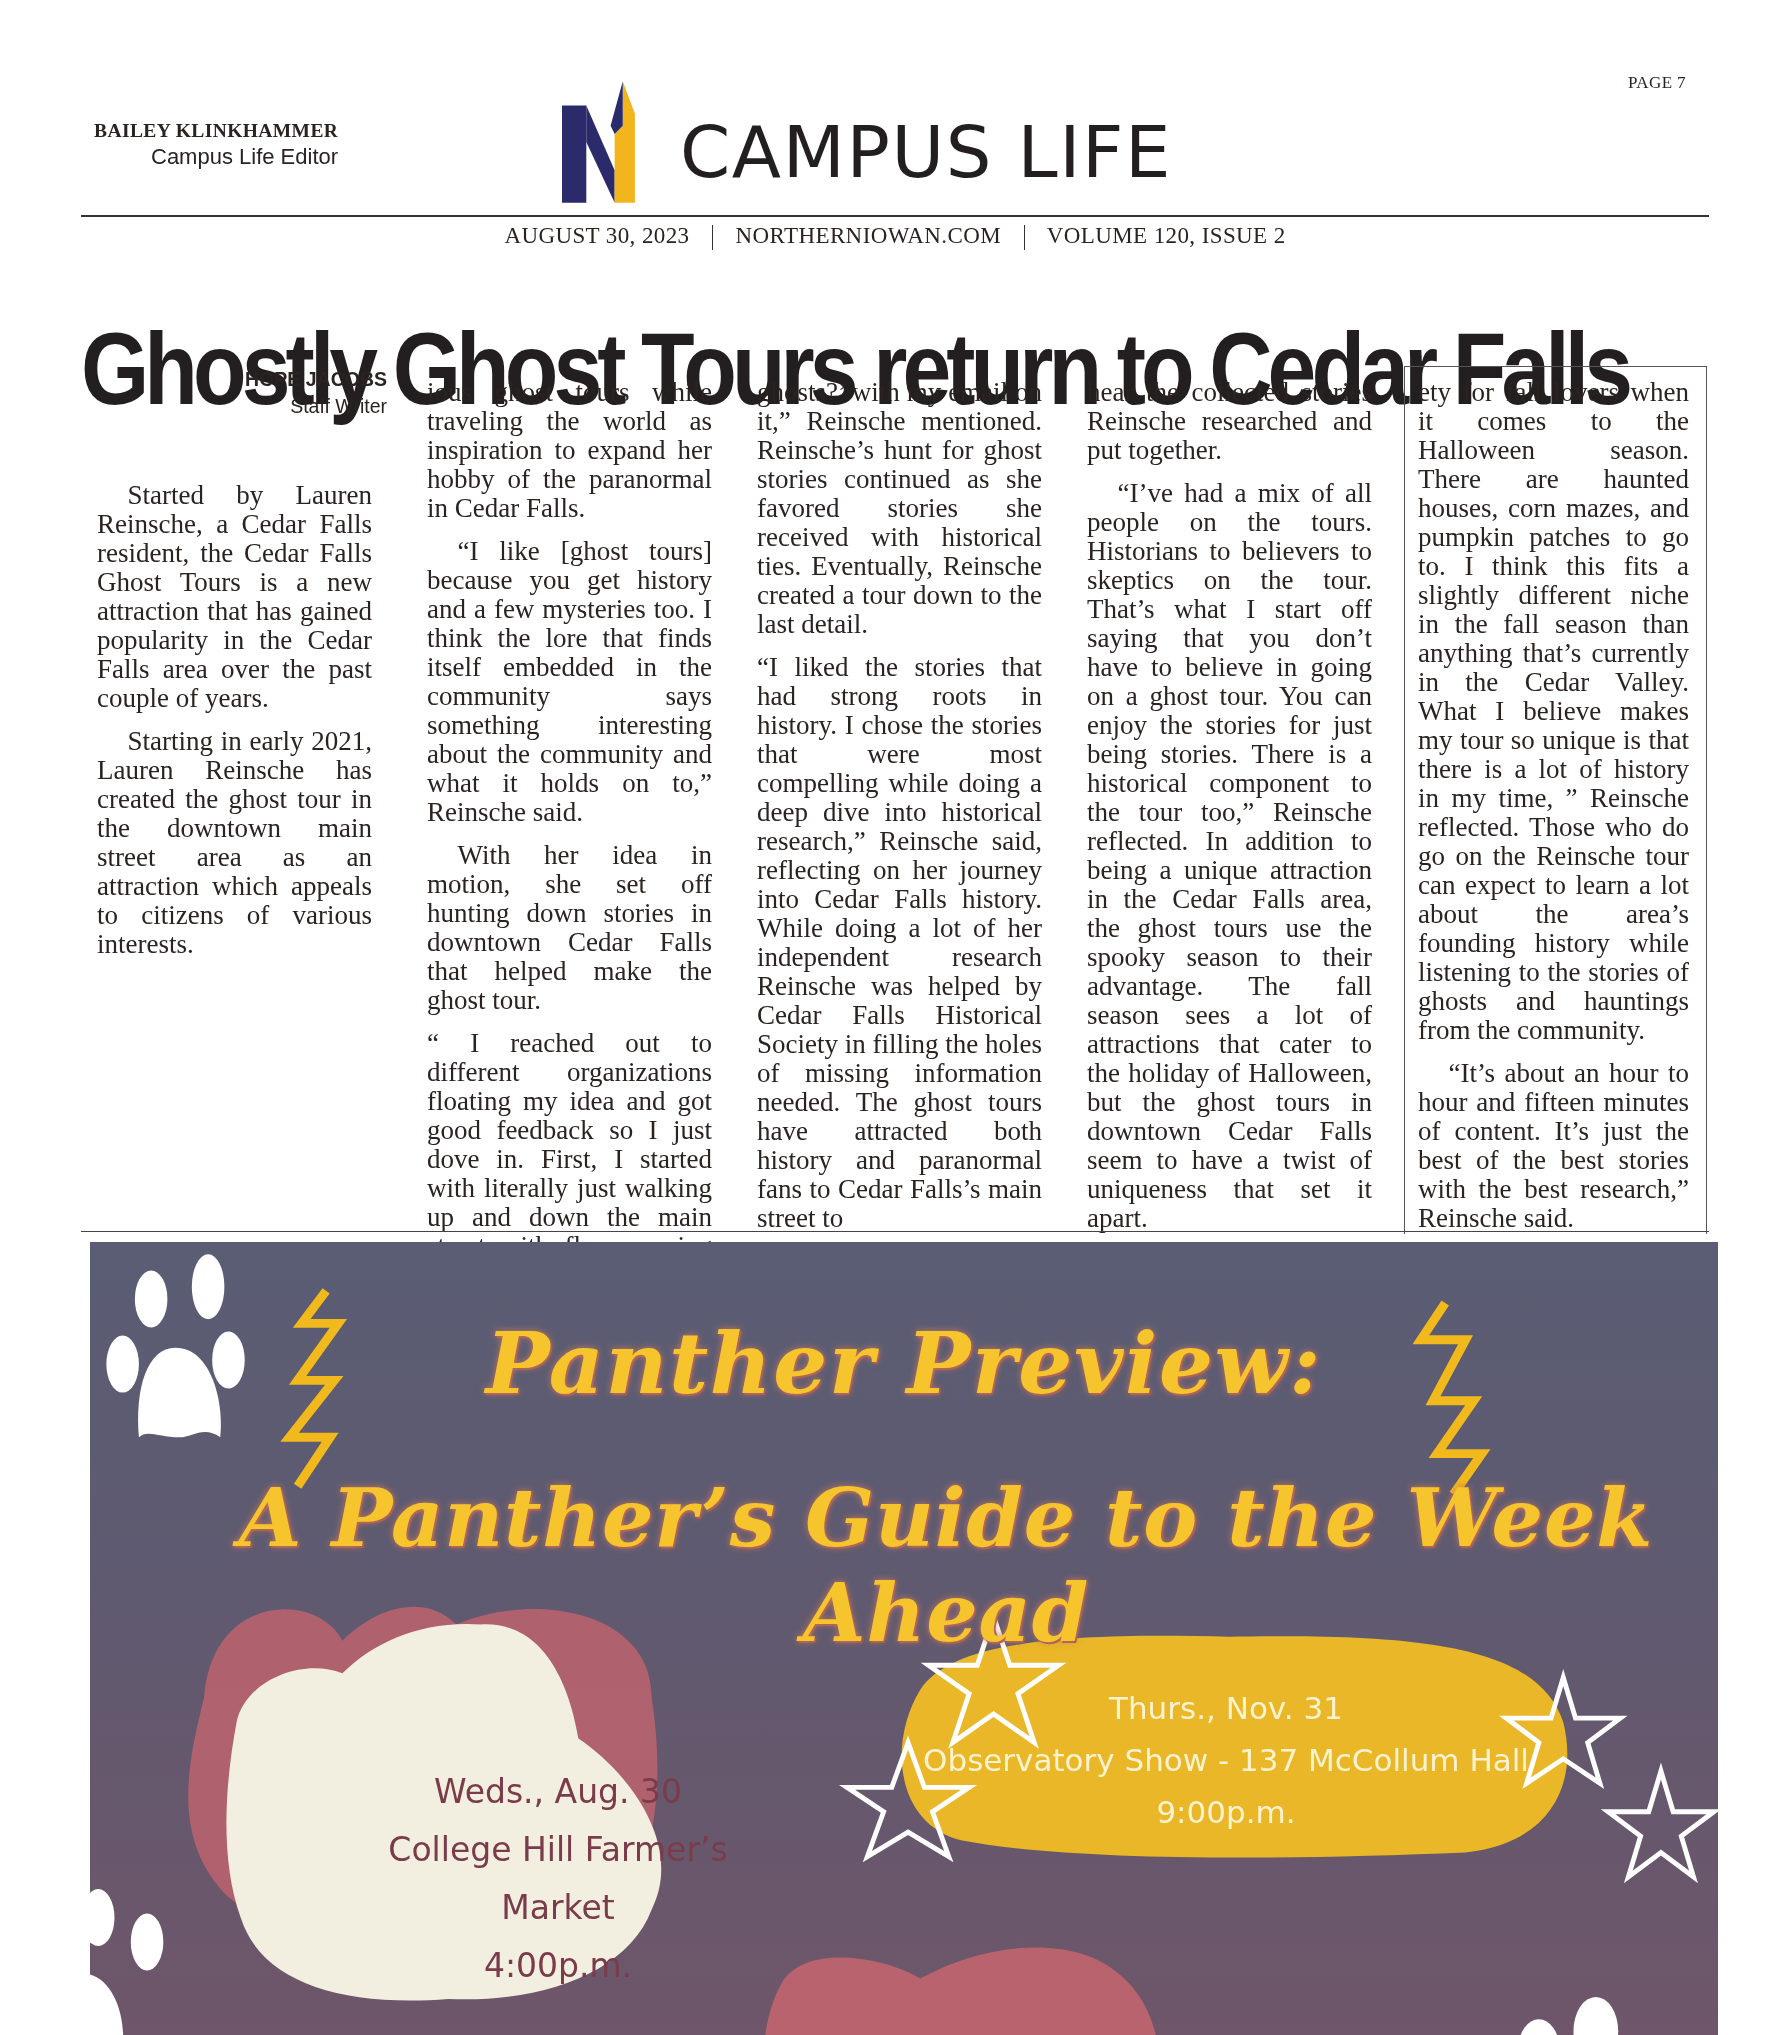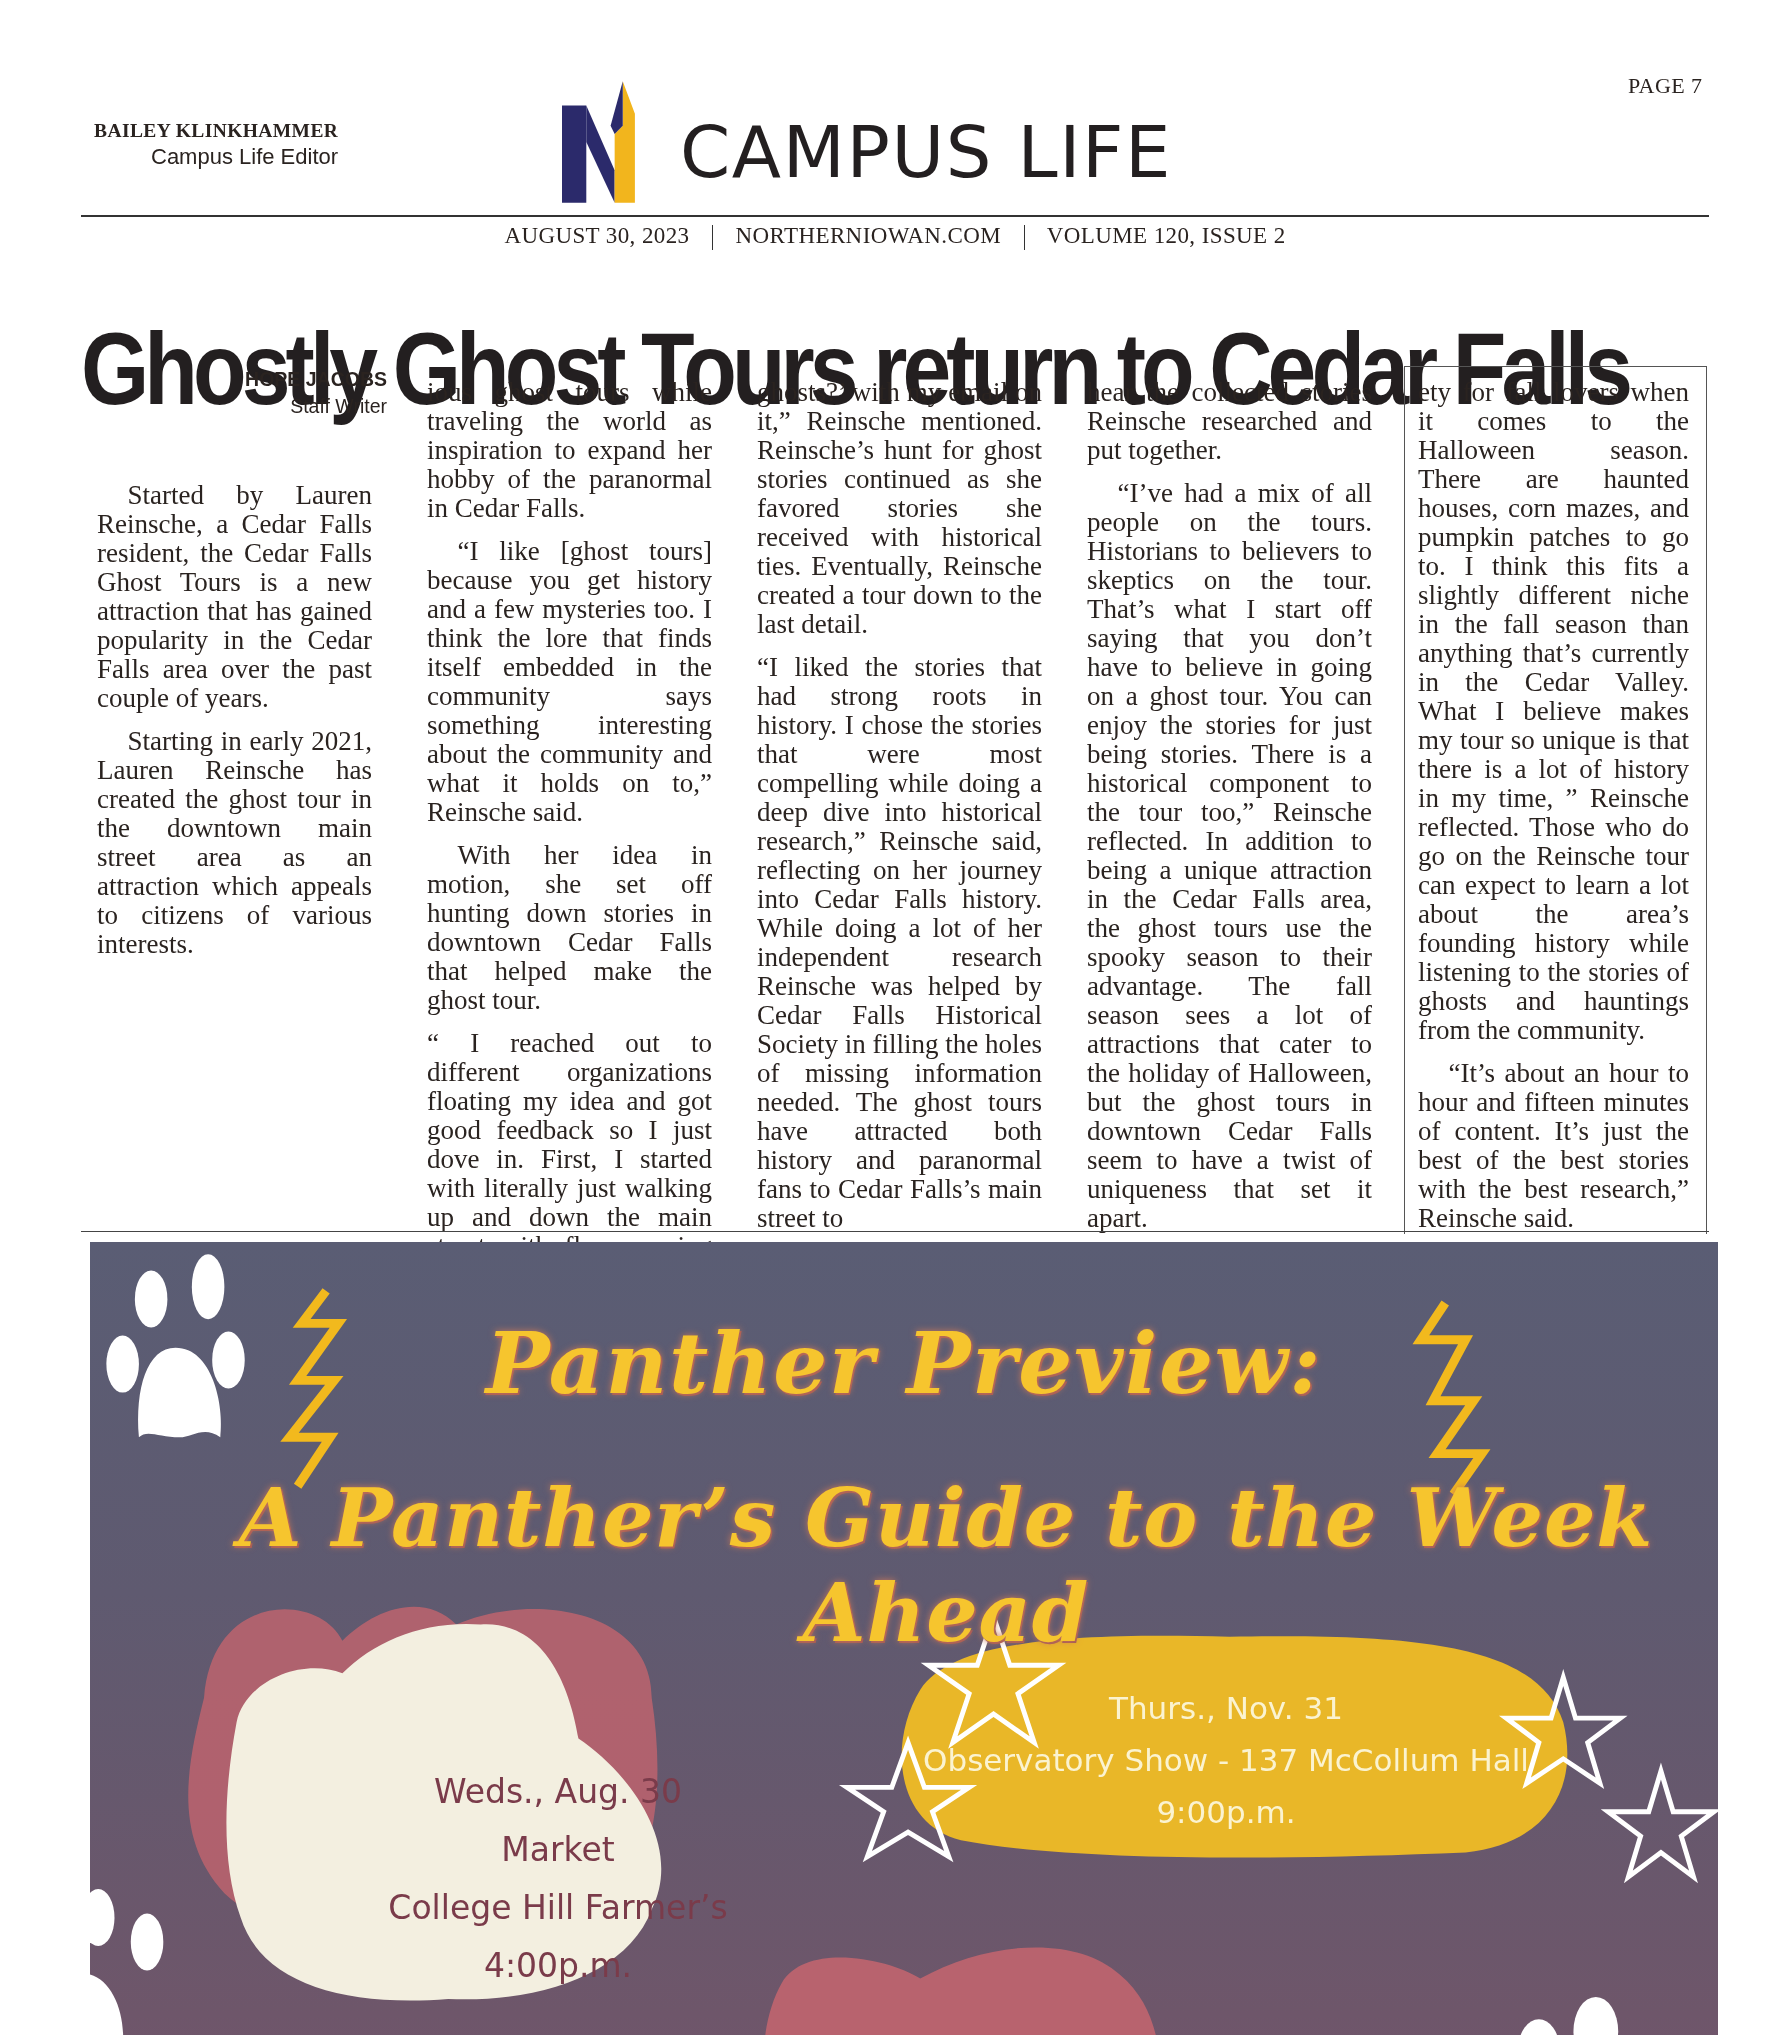--- a/index.html
+++ b/index.html
@@ -1,20 +1,20 @@
 <!DOCTYPE html>
 <html style="font-size:6.5px"><head>
 <meta charset="utf-8">
 <style>
   html, body { margin: 0; padding: 0; background: #ffffff; }
   body { width: 1791px; height: 2768px; position: relative; overflow: hidden;
          font-family: "Liberation Serif", serif; color: #2a2320; }
 
   
-  .page-num { position: absolute; left: 1628px; top: 73px; font-size: 22px;
+  .page-num { position: absolute; left: 1628px; top: 73px; font-size: 17px;
               font-family: "Liberation Serif", serif; color: #2a2320; letter-spacing: 0.4px; }
   .editor { position: absolute; left: 94px; top: 120px; width: 285px; }
   .editor .name { font-size: 19.5px; font-weight: bold; letter-spacing: 0.4px; }
   .editor .role { font-family: "Liberation Sans", sans-serif; font-size: 22px; margin-top: 1.6px; padding-left: 57px; }
   .logo { position: absolute; left: 562px; top: 81px; width: 81px; height: 122px; }
   .section-title { position: absolute; left: 680px; top: 116px; font-family: "DejaVu Sans", sans-serif;
                    font-size: 72px; letter-spacing: 1.6px; color: #231f20; line-height: 1; }
   .rule-top { position: absolute; left: 81px; top: 215px; width: 1628px; height: 1.6px; background: #333; }
   .dateline { position: absolute; left: 81px; top: 223px; width: 1628px; text-align: center;
               font-size: 23px; letter-spacing: 0.4px; }
@@ -185,22 +185,22 @@
       <polygon points="3620,1070 3650,1170 3760,1170 3680,1230 3710,1330 3620,1270 3530,1330 3560,1230 3480,1170 3590,1170"></polygon>
       <polygon points="3860,1300 3890,1400 3990,1400 3910,1460 3940,1560 3860,1500 3780,1560 3810,1460 3730,1400 3830,1400"></polygon>
     </g>
   </svg>
 
   <div class="flyer-title t1">Panther Preview:</div>
   <div class="flyer-title t2">A Panther’s Guide to the Week Ahead</div>
 
   <div class="evt e-wed">
     <div>Weds., Aug. 30</div>
+    <div>College Hill Farmer’s</div>
     <div>Market</div>
-    <div>College Hill Farmer’s</div>
     <div>4:00p.m.</div>
   </div>
 
   <div class="evt e-thu">
     <div>Thurs., Nov. 31</div>
     <div>Observatory Show - 137 McCollum Hall</div>
     <div>9:00p.m.</div>
   </div>
 
 </div>

